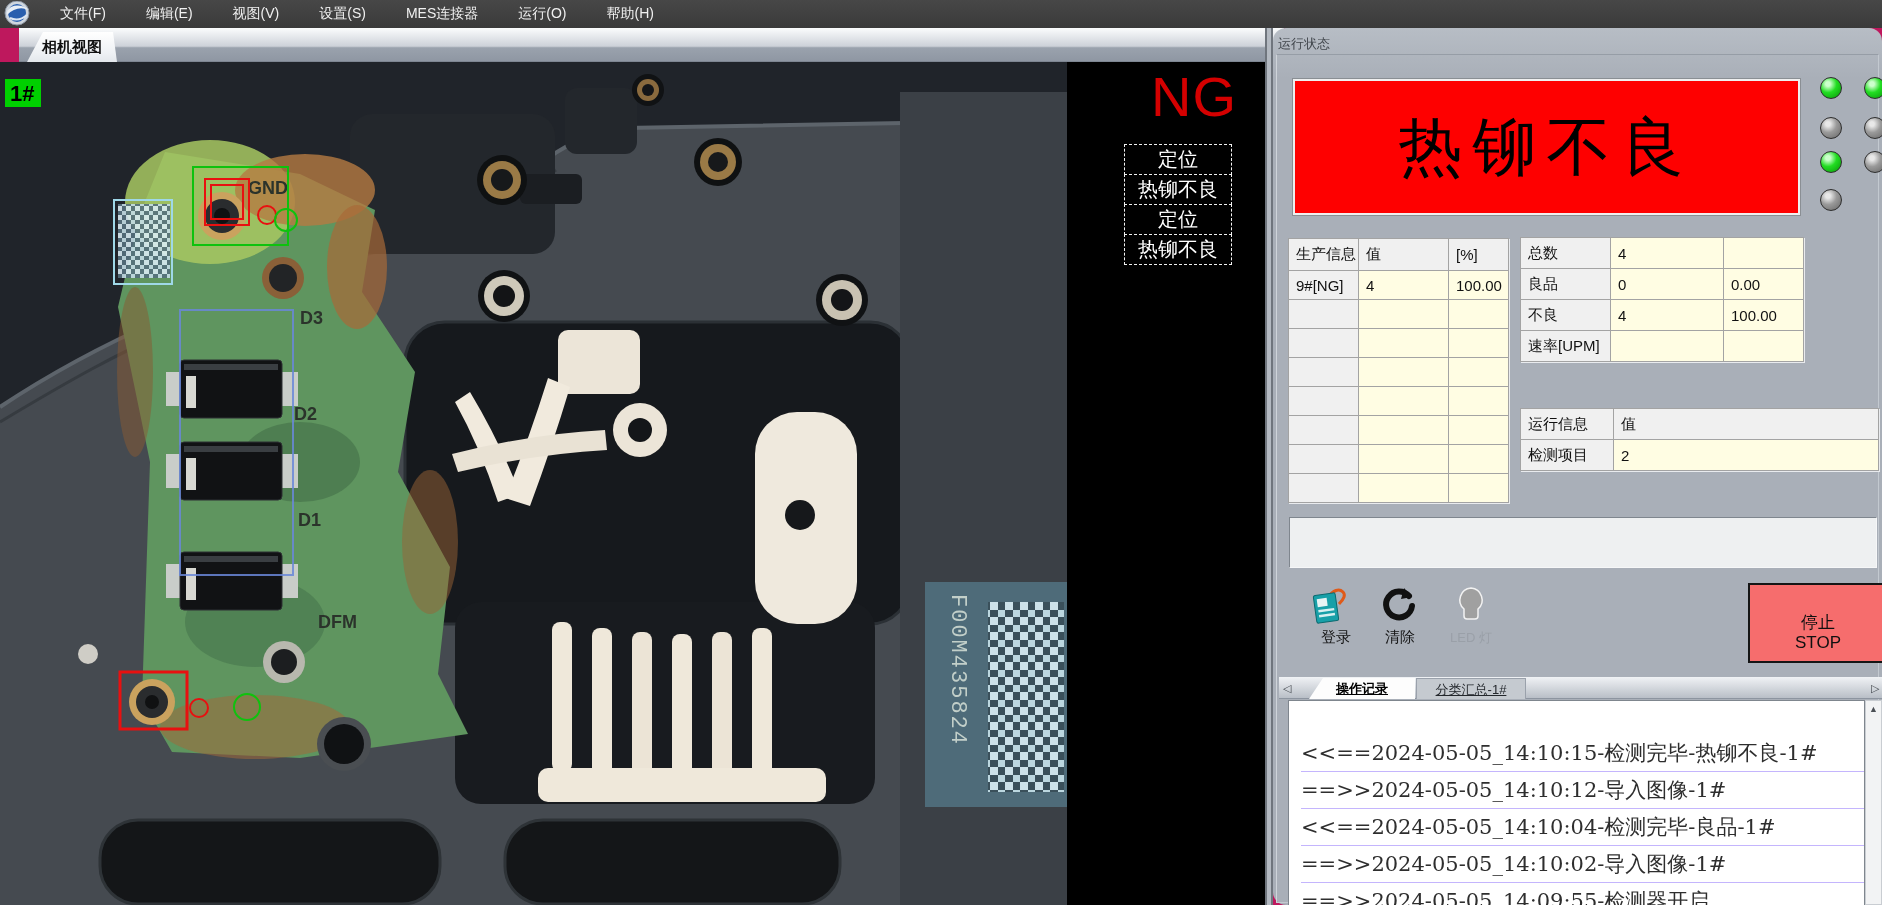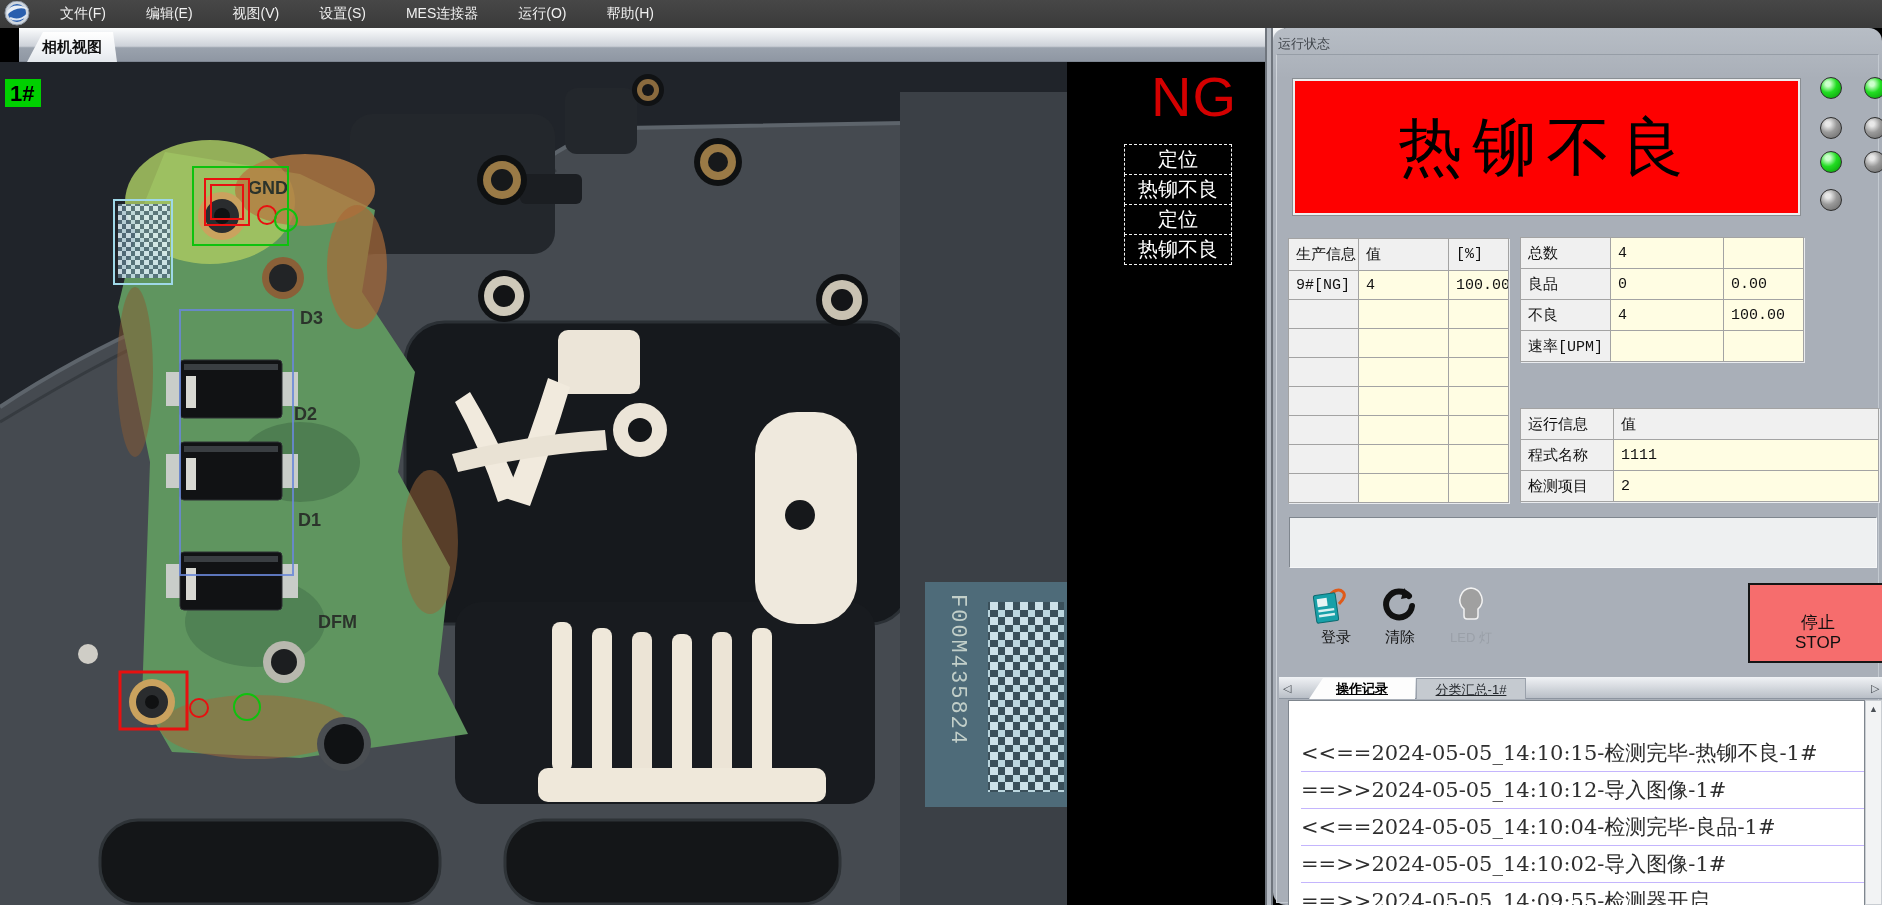--- a/index.html
+++ b/index.html
@@ -1,19 +1,19 @@
 <!DOCTYPE html>
 <html><head>
 <meta charset="utf-8">
 <style>
   * { margin:0; padding:0; box-sizing:border-box; }
   html,body { background:#666; }
   #app {
     position:relative; width:1882px; height:905px; overflow:hidden;
-    font-family:"Liberation Sans", sans-serif; background:#000000;
+    font-family:"Liberation Sans", sans-serif; background:#be185d;
     -webkit-font-smoothing:antialiased;
   }
   
   .menubar { position:absolute; left:0; top:0; width:1882px; height:28px;
     background:linear-gradient(#474747,#3a3a3a); display:flex; align-items:center; }
   .logo { position:relative; width:34px; height:26px; margin-left:2px; flex:0 0 auto; }
   .menu-items { display:flex; margin-left:10px; }
   .menu-item { color:#f0f0f0; font-size:14px; padding:4px 14px; margin-right:12px; cursor:default; }
   
   .tabstrip { position:absolute; left:0; top:28px; width:1265px; height:34px;
@@ -47,21 +47,21 @@
     background:#fe0000; border:1px solid #8a8f94; box-shadow:inset 0 0 0 2px #efefef;
     display:flex; align-items:center; justify-content:center; }
   .banner span { font-family:"Liberation Serif", serif; font-size:64px; color:#000; letter-spacing:10px; }
   .led { position:absolute; width:22px; height:22px; border-radius:50%;
     border:1px solid #2e2e2e; }
   .led[data-state="on"]  { background:radial-gradient(circle at 35% 30%, #ccffcc 0 12%, #22dd22 45%, #0a9a0a 95%); }
   .led[data-state="off"] { background:radial-gradient(circle at 35% 30%, #e8e8e8 0 12%, #9a9a9a 45%, #6a6a6a 95%); }
   
   table.grid { border-collapse:collapse; table-layout:fixed; position:absolute;
     font-size:15px; color:#111; background:#fff;
-    border:1px solid #5f6368; box-shadow:1px 1px 0 #e9ebee;font-family:Liberation Mono, monospace; }
+    border:1px solid #5f6368; box-shadow:1px 1px 0 #e9ebee; }
   table.grid td { border:1px solid #a3a3a3; padding:0 0 0 7px; overflow:hidden; white-space:nowrap; }
   td.hc { background:#f0f0f0; }
   td.lc { background:#f0f0f0; }
   td.vc { background:#fffde3; }
   .t-prod { left:15px; top:210px; width:220px; }
   .t-prod td { height:29px; }
   .t-prod tr.hr td { height:32px; }
   .t-sum  { left:247px; top:209px; width:283px; }
   .t-sum td { height:31px; }
   .t-run  { left:247px; top:380px; width:358px; }
@@ -385,24 +385,20 @@
       <colgroup>
           <col style="width:93px">
           <col style="width:265px">
         </colgroup>
       <tbody>
           <tr>
         <td class="hc">运行信息</td>
         <td class="hc">值</td>
       </tr>
       <tr>
-            <td class="lc">程式名称</td>
-            <td class="vc">1111</td>
-          </tr>
-      <tr>
             <td class="lc">检测项目</td>
             <td class="vc">2</td>
           </tr>
     </tbody>
       </table>
 
     <div class="msgbox"></div>
 
     <div class="tool-btn tb-login">
       <span class="ticon">

